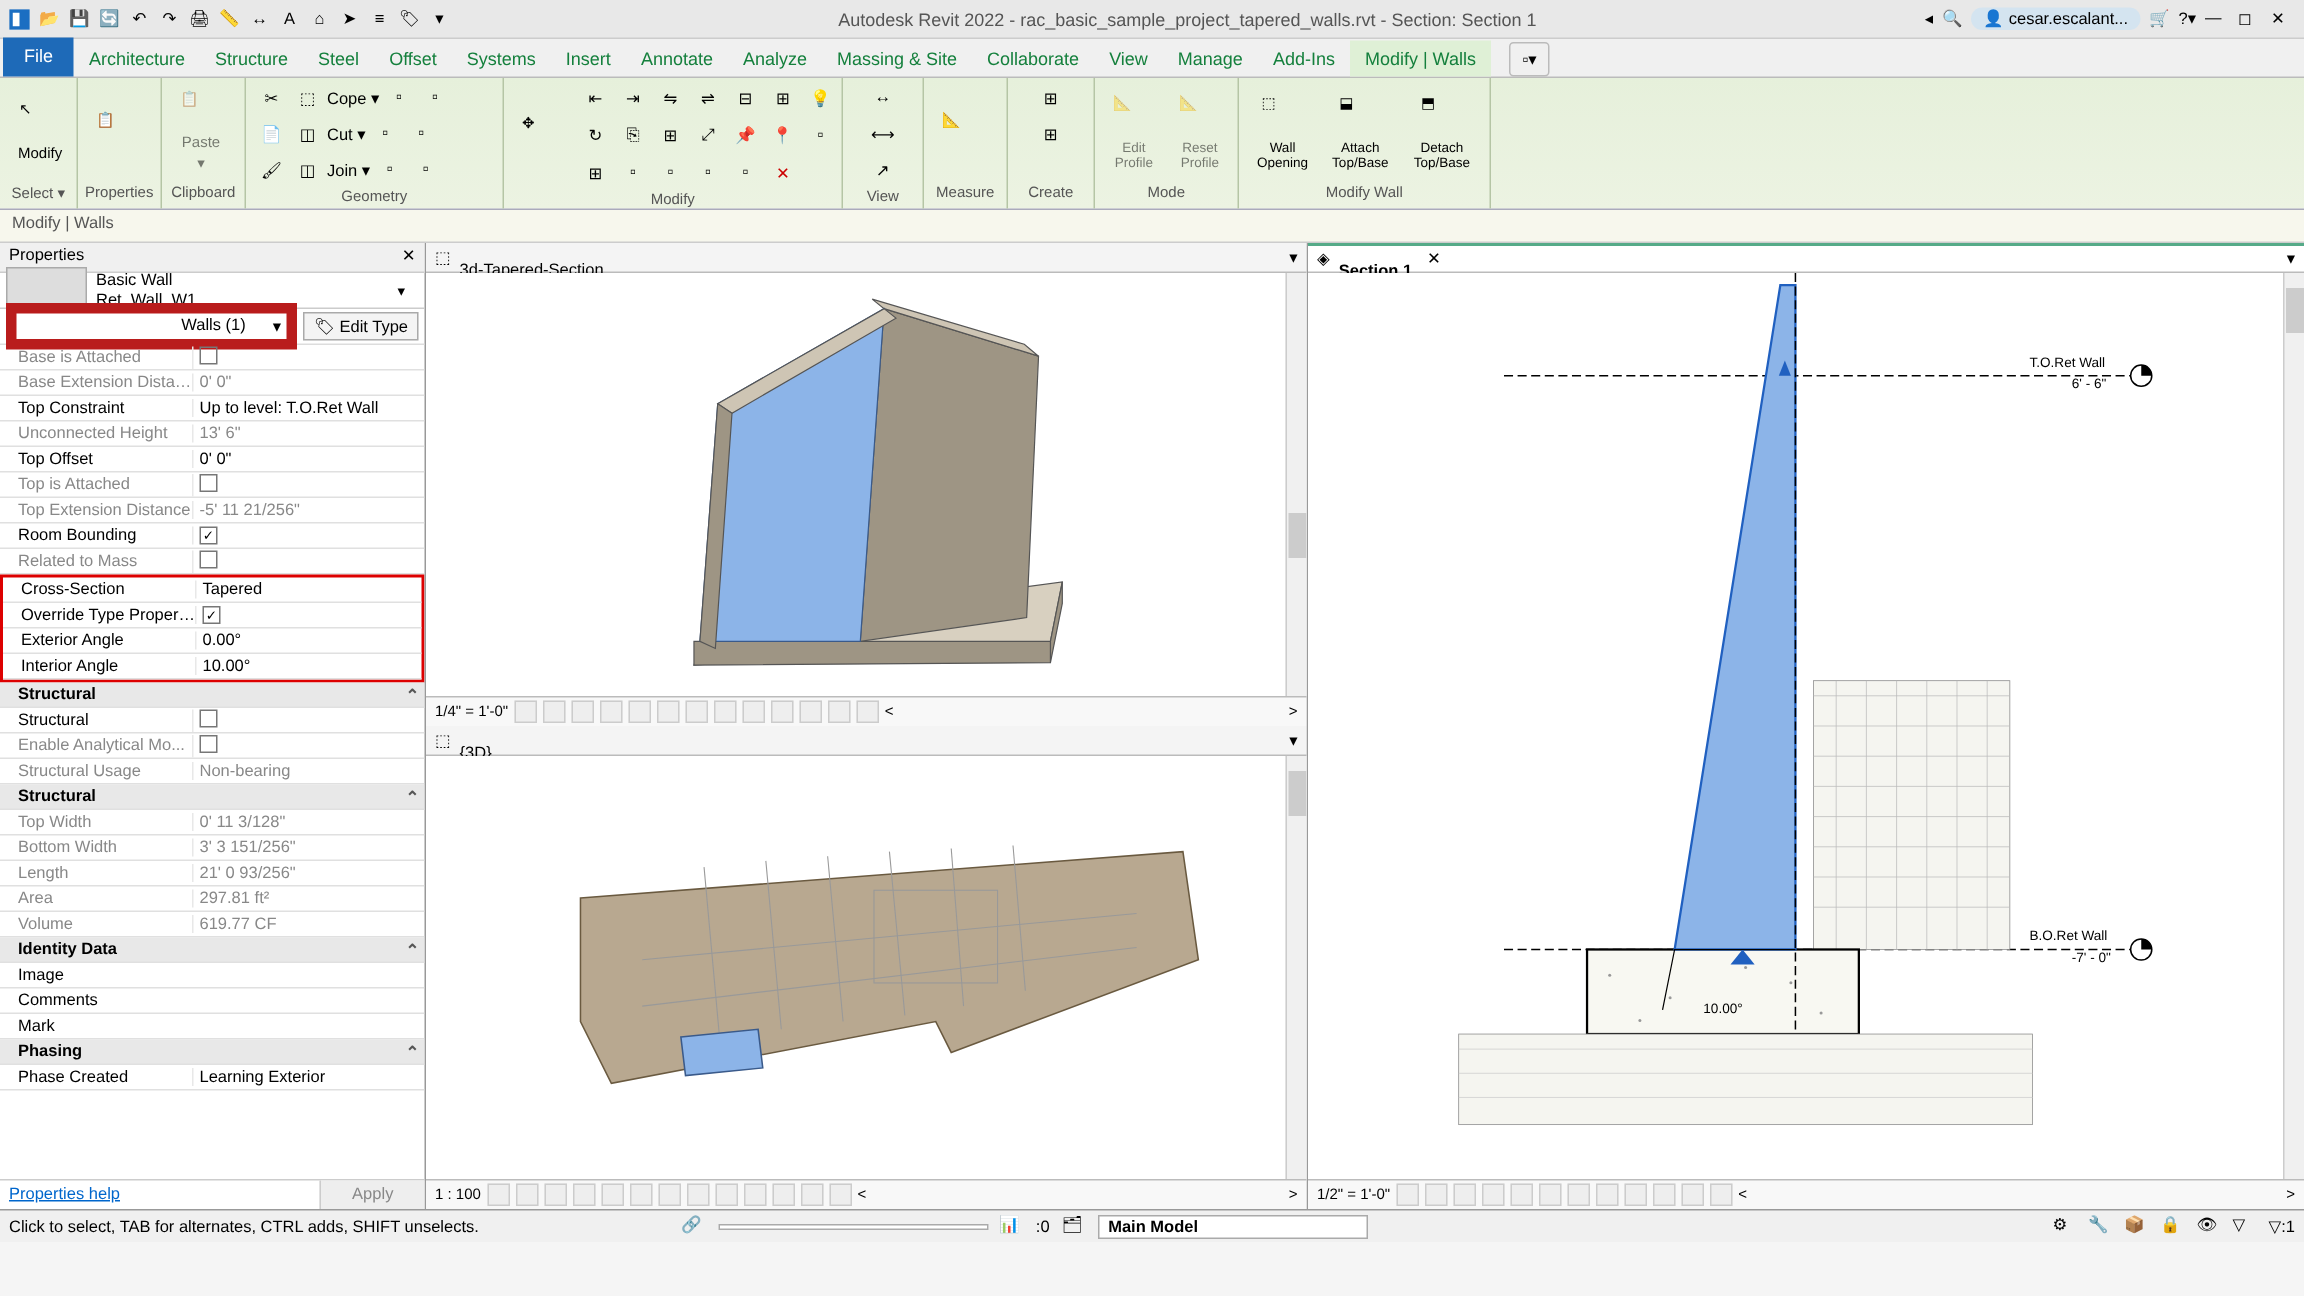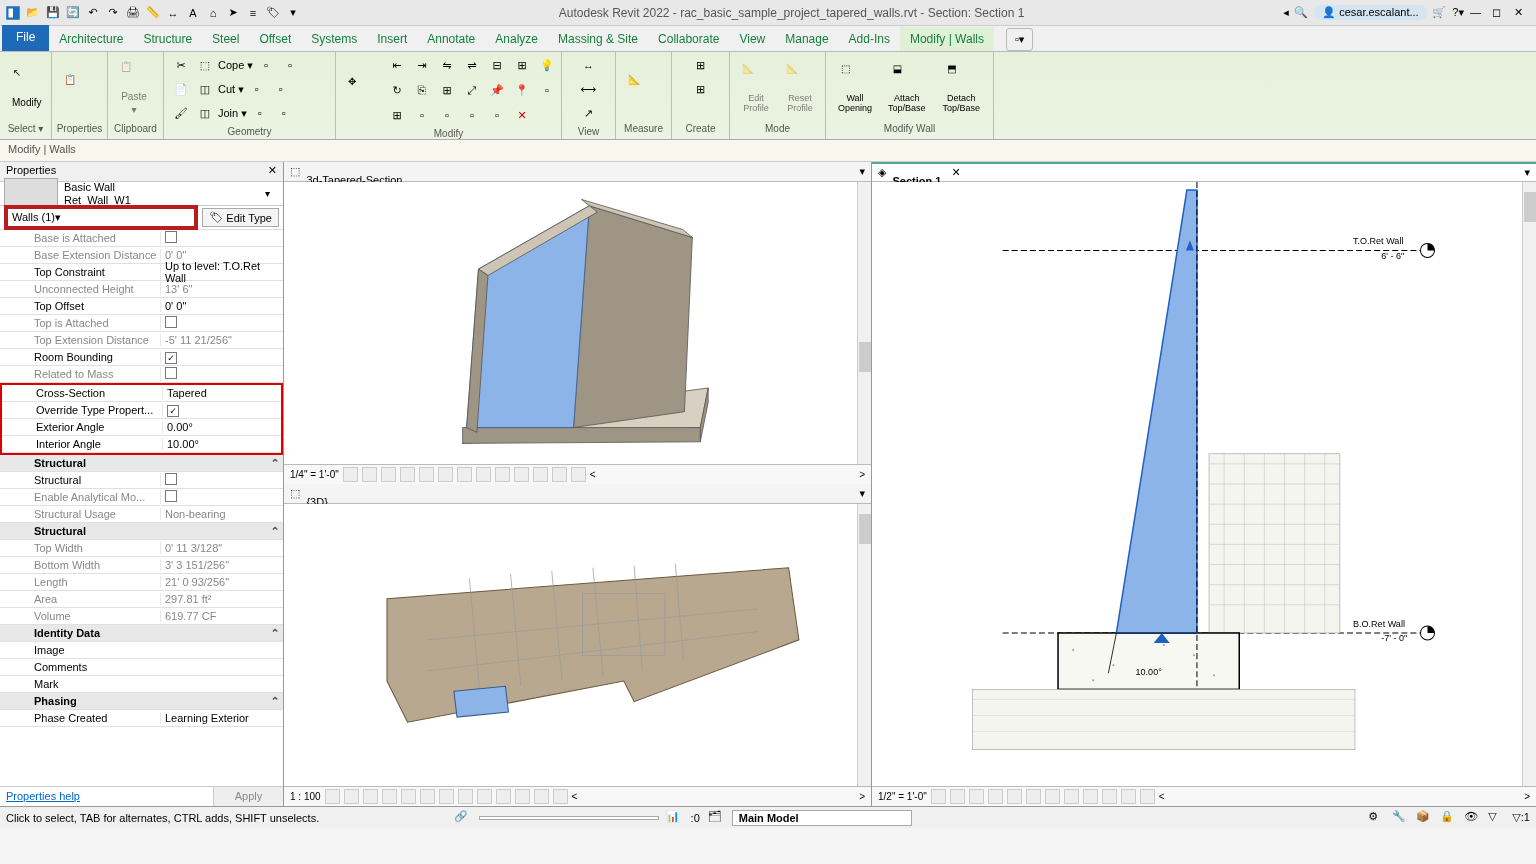--- a/index.html
+++ b/index.html
@@ -36,26 +36,26 @@
 
 
 .main { display: flex; height: 644px; }
 .props-panel { width: 284px; background: #fff; border-right: 1px solid #999; display: flex; flex-direction: column; }
 .props-head { height: 20px; background: #f0f0f0; border-bottom: 1px solid #ccc; padding: 2px 6px; display: flex; justify-content: space-between; font-size: 11px; }
 .type-sel { height: 24px; display: flex; align-items: center; padding: 4px; gap: 6px; border-bottom: 1px solid #ccc; }
 .type-thumb { width: 54px; height: 32px; background: #ddd; border: 1px solid #aaa; }
 .type-info { flex: 1; font-size: 11px; line-height: 13px; }
 .type-dd { width: 14px; font-size: 10px; }
 .inst-row { height: 24px; display: flex; align-items: center; padding: 2px 4px; gap: 4px; border-bottom: 1px solid #ddd; }
-.inst-sel { flex: 1; border: 4px solid #b91c1c; padding: 2px 4px; font-size: 11px; background: #fff; display: flex; justify-content: flex-start; }
+.inst-sel { flex: 1; border: 7px solid #b91c1c; padding: 2px 4px; font-size: 11px; background: #fff; display: flex; justify-content: flex-end; gap: 18px; }
 .edit-type { border: 1px solid #aaa; padding: 2px 6px; font-size: 11px; background: #f4f4f4; cursor: pointer; display: flex; gap: 3px; align-items: center; }
 .props-grid { flex: 1; overflow-y: auto; position: relative; }
 .prow { display: flex; height: 17px; border-bottom: 1px solid #e0e0e0; font-size: 11px; align-items: center; }
 .prow.group { background: #e8e8e8; font-weight: bold; }
-.pname { width: 128px; padding-left: 2px; overflow: hidden; text-overflow: ellipsis; white-space: nowrap; margin-left: 32px; }
+.pname { width: 128px; padding-left: 12px; overflow: hidden; text-overflow: ellipsis; white-space: nowrap; }
 .pval { flex: 1; padding-left: 4px; border-left: 1px solid #e8e8e8; }
 .prow.ro .pname, .prow.ro .pval { color: #888; }
 .chk { width: 12px; height: 12px; border: 1px solid #777; display: inline-flex; align-items: center; justify-content: center; font-size: 9px; }
 .highlight-box { border: 2px solid #d00; }
 .collapse { position: absolute; right: 2px; width: 12px; text-align: center; color: #555; }
 .props-foot { height: 20px; border-top: 1px solid #ccc; display: flex; }
 .props-help { flex: 1; padding: 3px 6px; color: #0066cc; text-decoration: underline; font-size: 11px; cursor: pointer; }
 .apply-btn { width: 70px; background: #eee; border-left: 1px solid #ccc; text-align: center; padding: 3px; font-size: 11px; color: #888; }
 .vcol-left { width: 588px; display: flex; flex-direction: column; border-right: 1px solid #999; }
 .view-tab { height: 20px; background: #f4f4f4; border-bottom: 1px solid #bbb; display: flex; align-items: center; padding: 0 6px; gap: 6px; font-size: 11px; }

